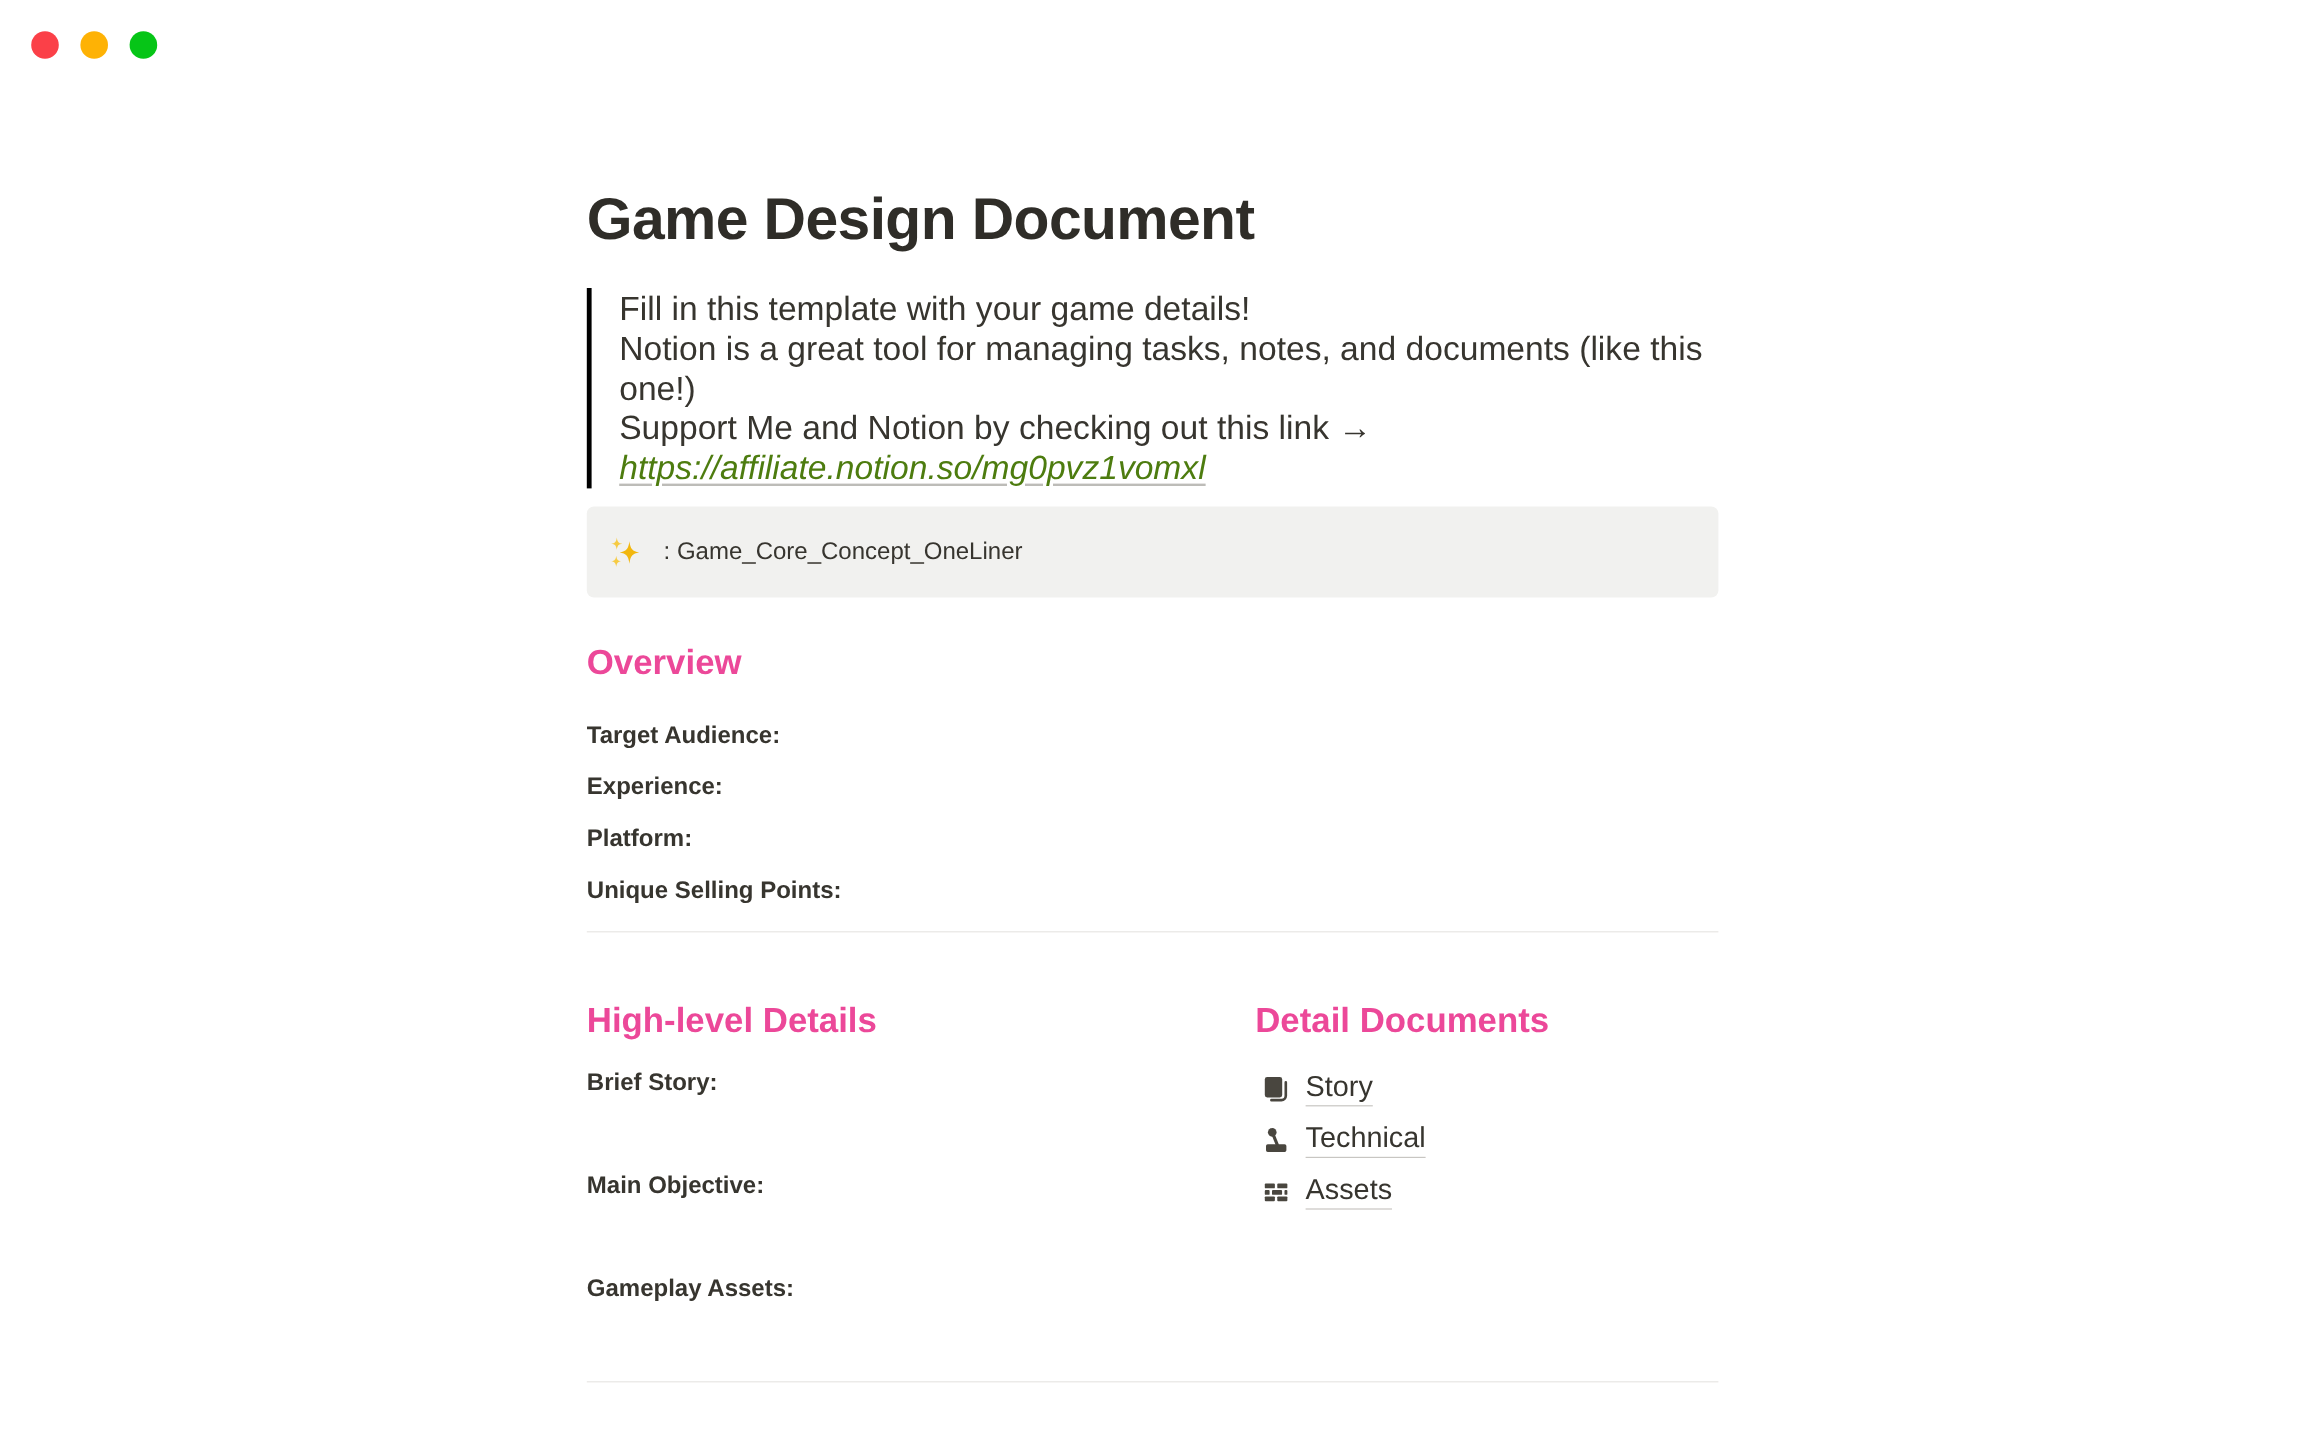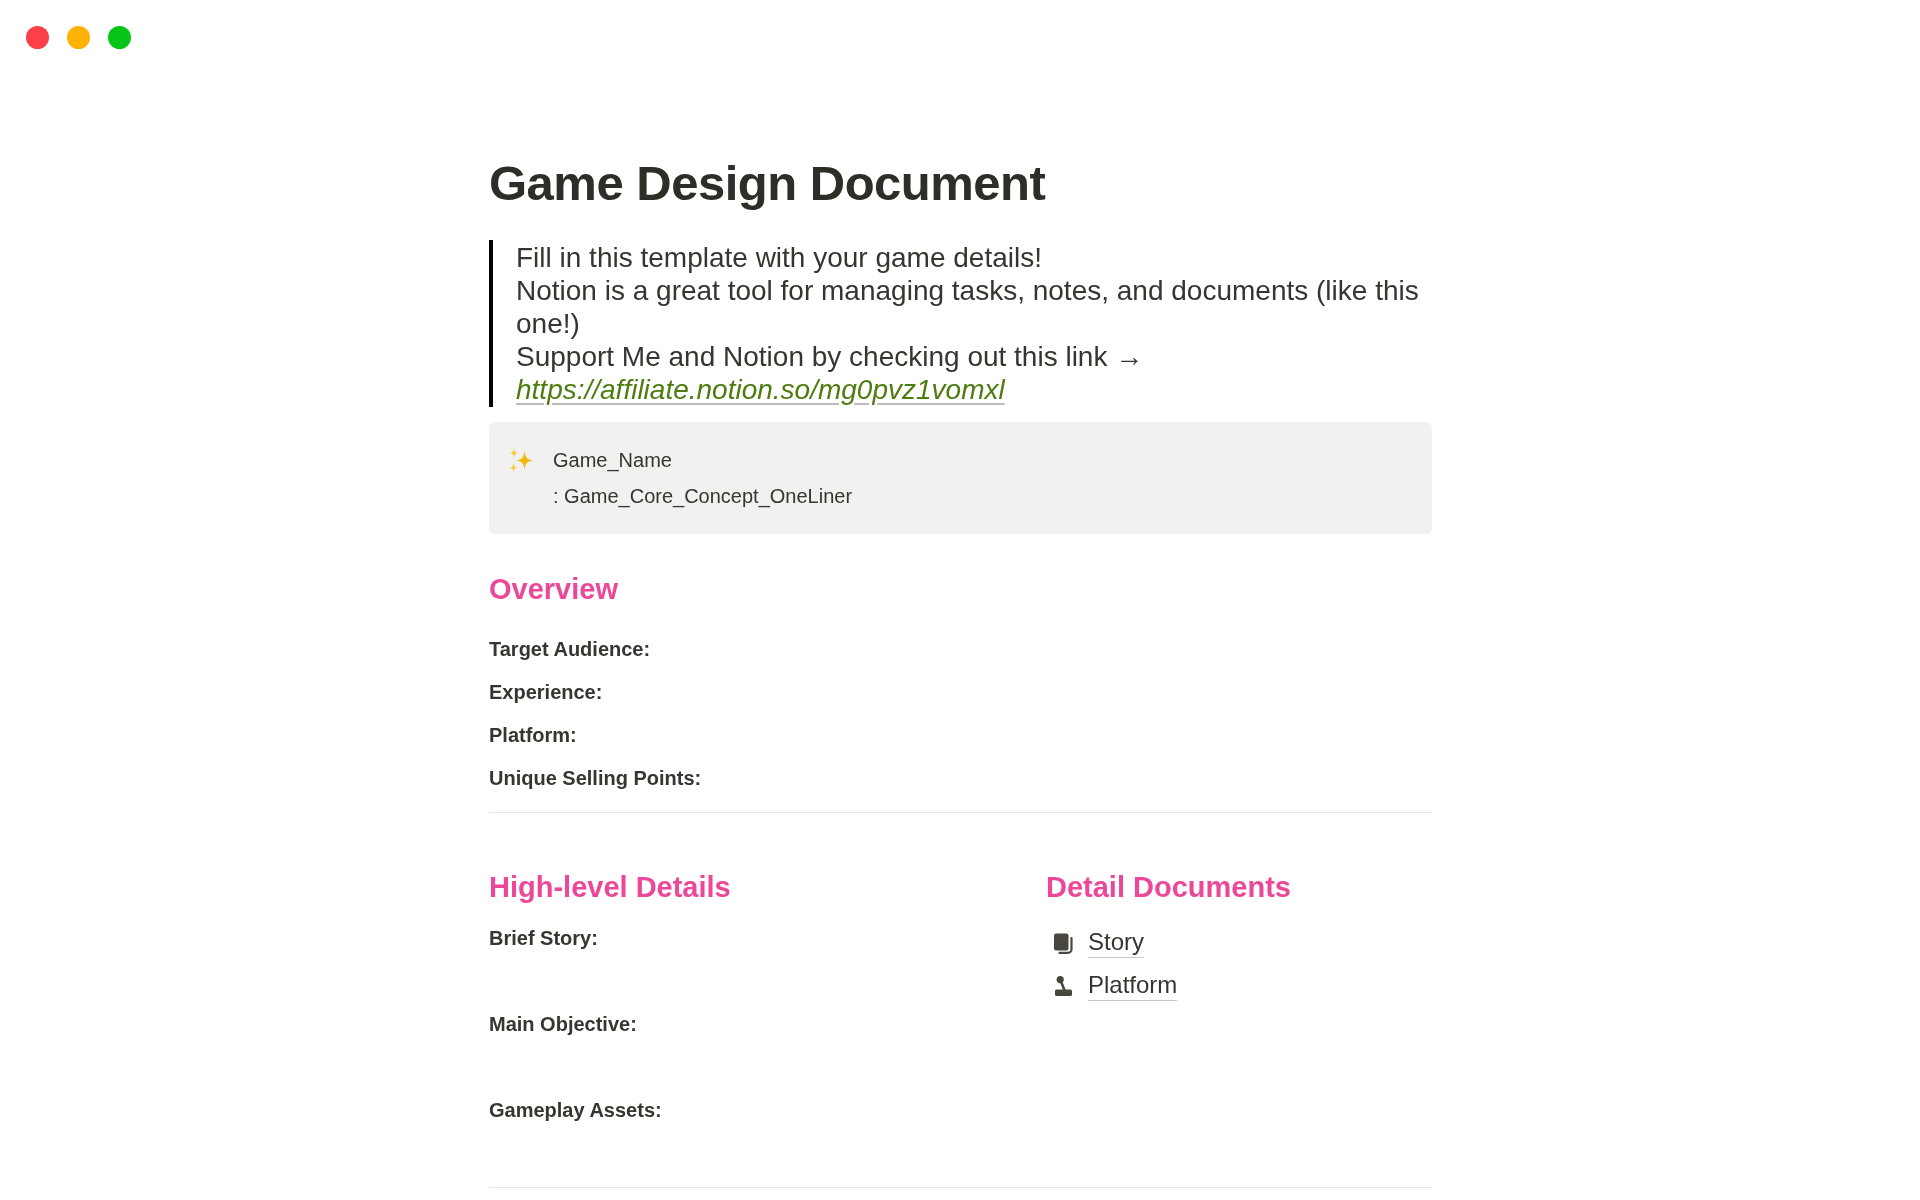--- a/index.html
+++ b/index.html
@@ -73,21 +73,20 @@
     <span class="ln"><span>Support Me and Notion by checking out this link → </span><a class="affiliate-link">https://affiliate.notion.so/mg0pvz1vomxl</a></span>
   </div>
 
   <div class="callout">
     <svg class="callout-icon" viewBox="0 0 24 24">
       <path d="M15 3.5 C15.7 9 17.2 10.8 22 11.5 C17.2 12.2 15.7 14 15 19.5 C14.3 14 12.8 12.2 8 11.5 C12.8 10.8 14.3 9 15 3.5 Z" fill="#F2B70E"></path>
       <path d="M6 0.8 C6.4 3.9 7.2 4.9 10 5.2 C7.2 5.5 6.4 6.5 6 9.6 C5.6 6.5 4.8 5.5 2 5.2 C4.8 4.9 5.6 3.9 6 0.8 Z" fill="#F6CB43"></path>
       <path d="M5.6 13.8 C6 16.6 6.7 17.5 9.3 17.8 C6.7 18.1 6 19 5.6 21.8 C5.2 19 4.5 18.1 1.9 17.8 C4.5 17.5 5.2 16.6 5.6 13.8 Z" fill="#F6CB43"></path>
     </svg>
     <div class="callout-text">
-      <div>Game_Name</div>
       <div>: Game_Core_Concept_OneLiner</div>
     </div>
   </div>
 
   <h2 class="section-heading overview-heading">Overview</h2>
 
   <div class="overview-fields">
     <p class="field-label">Target Audience:</p>
     <p class="field-label">Experience:</p>
     <p class="field-label">Platform:</p>
@@ -116,24 +115,36 @@
           </svg>
           <span class="link-label">Story</span>
         </div>
 
         <div class="page-link">
           <svg class="link-icon" viewBox="0 0 23 23">
             <circle class="ink" cx="8.2" cy="4.6" r="3.6"></circle>
             <path class="ink-stroke" d="M9 6.5 L12.6 15.5" stroke-width="2.6"></path>
             <path class="ink" d="M4.5 14.5 h14 a1.5 1.5 0 0 1 1.5 1.5 v3.5 a1.5 1.5 0 0 1 -1.5 1.5 h-14 a1.5 1.5 0 0 1 -1.5 -1.5 v-3.5 a1.5 1.5 0 0 1 1.5 -1.5 Z"></path>
           </svg>
-          <span class="link-label">Platform</span>
+          <span class="link-label">Technical</span>
         </div>
 
 
+        <div class="page-link">
+          <svg class="link-icon" viewBox="0 0 23 23">
+            <rect class="ink" x="2" y="4.2" width="8.4" height="4.1" rx="0.8"></rect>
+            <rect class="ink" x="12.4" y="4.2" width="8.4" height="4.1" rx="0.8"></rect>
+            <rect class="ink" x="2" y="9.6" width="4" height="4.1" rx="0.8"></rect>
+            <rect class="ink" x="8" y="9.6" width="8.4" height="4.1" rx="0.8"></rect>
+            <rect class="ink" x="18.4" y="9.6" width="2.4" height="4.1" rx="0.8"></rect>
+            <rect class="ink" x="2" y="15" width="8.4" height="4.1" rx="0.8"></rect>
+            <rect class="ink" x="12.4" y="15" width="8.4" height="4.1" rx="0.8"></rect>
+          </svg>
+          <span class="link-label">Assets</span>
+        </div>
 
       </div>
     </div>
 
   </div>
 
   <hr class="divider divider-2">
 
 </div>
 

